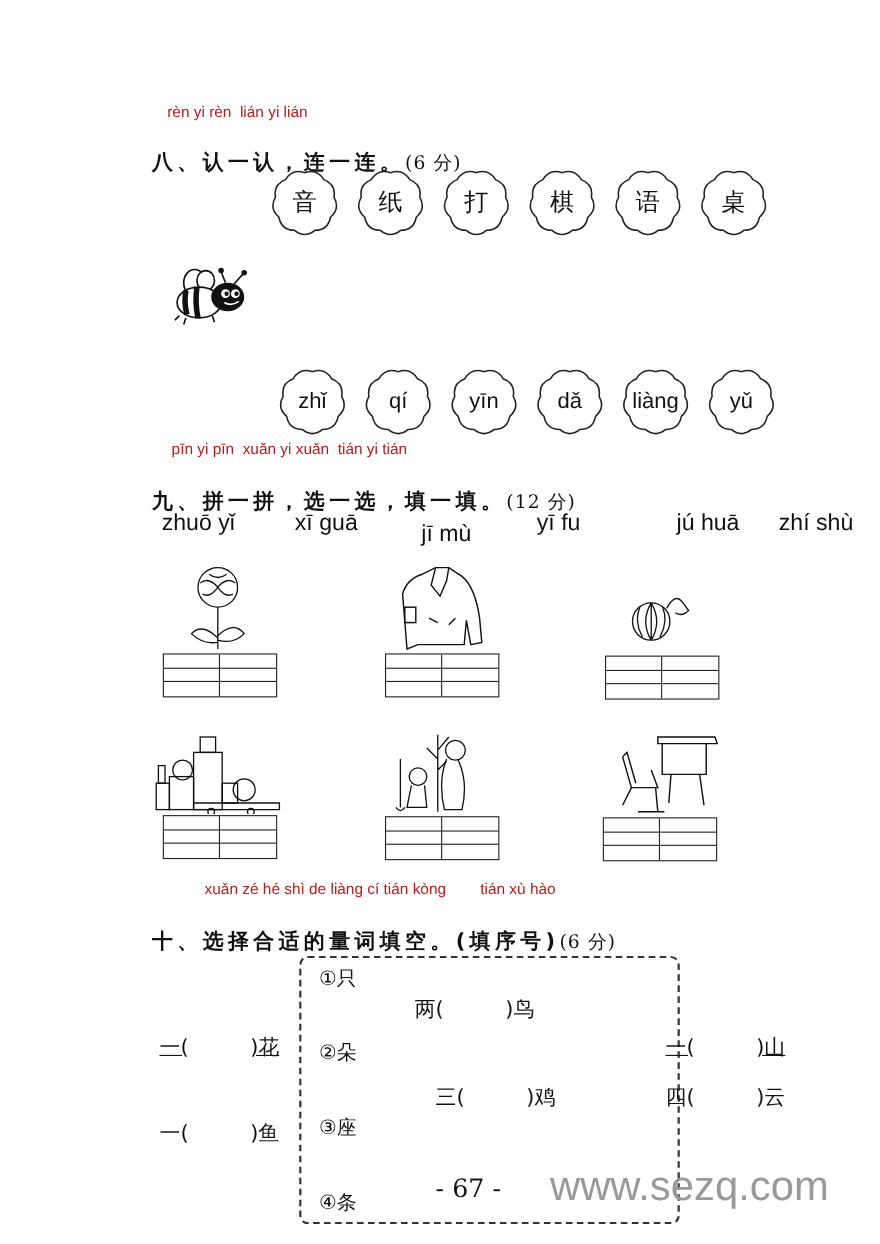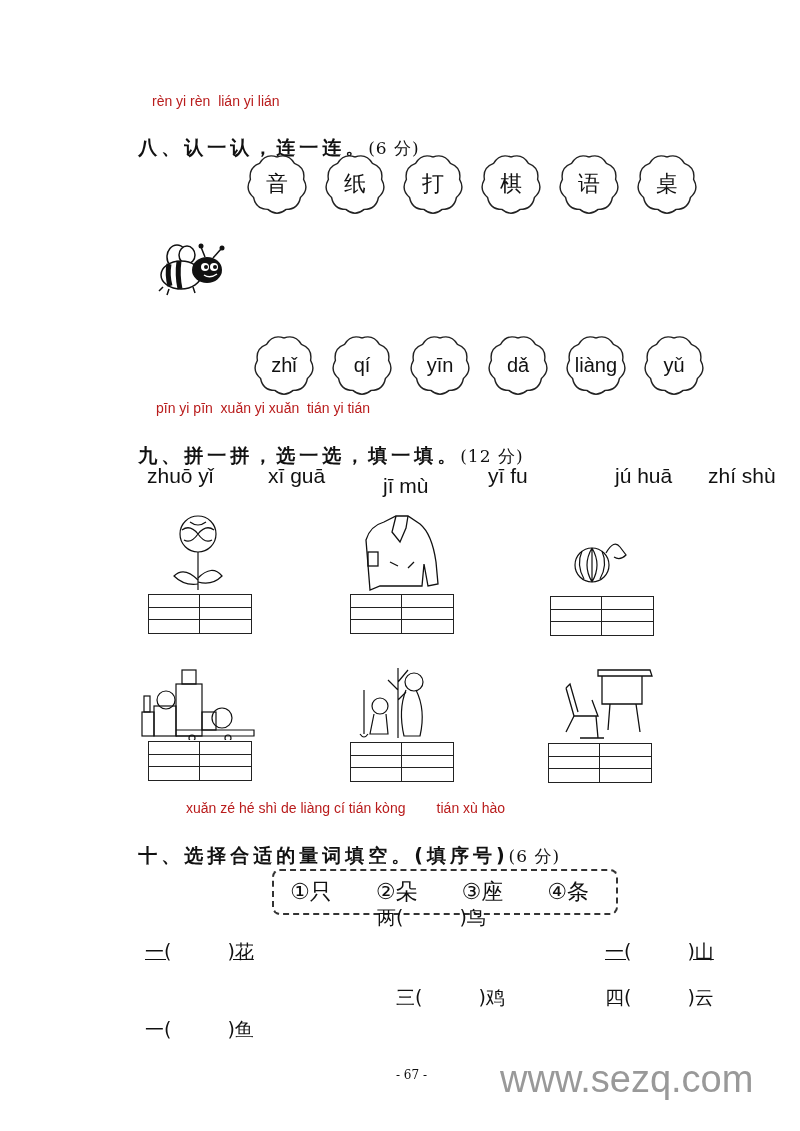--- a/index.html
+++ b/index.html
@@ -14,23 +14,23 @@
   .flower span { position: relative; z-index: 1; }
   .flower .hz { font-family: "DejaVu Sans", sans-serif; font-size: 22px; }
   .flower .py { font-family: "Liberation Sans", sans-serif; font-size: 20px; }
   .word { font-family: "Liberation Sans", sans-serif; font-size: 21px; white-space: pre; }
   .grid { width: 104px; height: 40px; border: 1.5px solid #222; display: grid; grid-template-columns: 1fr 1fr; grid-template-rows: 1fr 1fr 1fr; }
   .grid div { border-right: 1.2px solid #222; border-bottom: 1.2px solid #222; }
   .grid div:nth-child(2n) { border-right: none; }
   .grid div:nth-child(n+5) { border-bottom: none; }
   .pic { width: 120px; height: 80px; }
   .optbox { border: 2px dashed #333; border-radius: 8px; padding: 6px 16px; display: flex; gap: 44px;
-            font-family: "DejaVu Sans", sans-serif; font-size: 22px; }
+            font-family: "DejaVu Sans", sans-serif; font-size: 18px; flex-direction: column; }
   .fill { font-family: "DejaVu Sans", sans-serif; font-size: 19px; white-space: pre; }
-  .pageno { font-family: "DejaVu Serif", serif; font-size: 12px; }
+  .pageno { font-family: "DejaVu Serif", serif; font-size: 23px; }
   .watermark { font-family: "Liberation Sans", sans-serif; font-size: 38px; color: #999; }
 </style>
 </head>
 <body>
 
 <div class="abs pinyin" style="left:152px; top:93px;">rèn yi rèn  lián yi lián</div>
 <div class="abs heading" style="left:117px; top:113px;">
   <span>八、认一认，连一连。</span><span class="score">(6 分)</span>
 </div>
 

